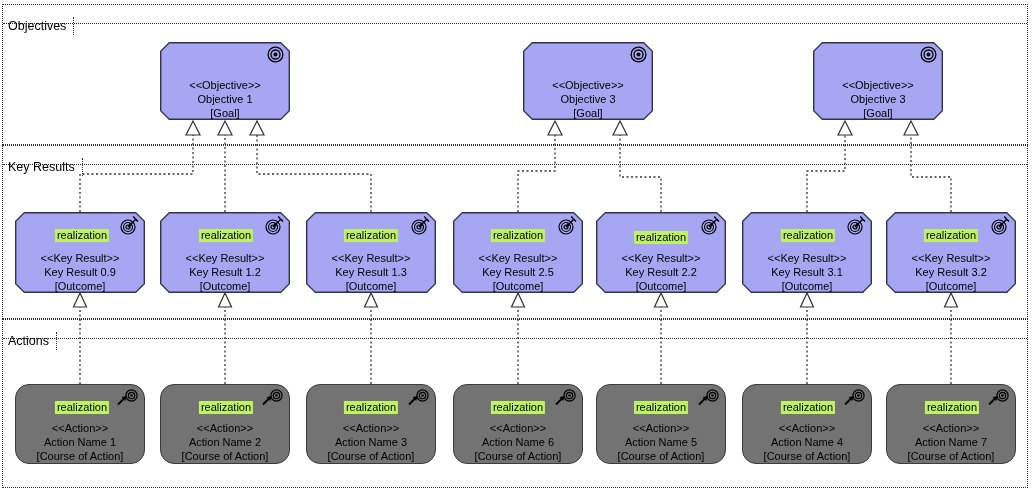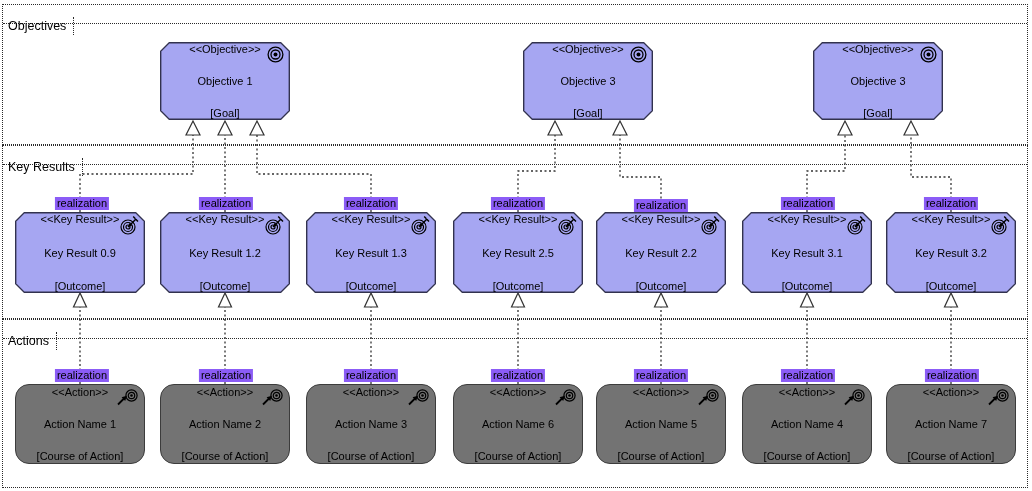--- a/index.html
+++ b/index.html
@@ -15,30 +15,30 @@
     font-size:12.5px;white-space:nowrap;z-index:2;
   }
   .group-sep{position:absolute;top:18px;left:0;right:0;border-top:1.5px dotted #2a2a2a;}
   
   .node{position:absolute;box-sizing:border-box;z-index:3;}
   .octo{clip-path:polygon(9px 0,calc(100% - 9px) 0,100% 9px,100% calc(100% - 9px),calc(100% - 9px) 100%,9px 100%,0 calc(100% - 9px),0 9px);background:#32324e;}
   .octo-fill{position:absolute;inset:1.4px;clip-path:polygon(8px 0,calc(100% - 8px) 0,100% 8px,100% calc(100% - 8px),calc(100% - 8px) 100%,8px 100%,0 calc(100% - 8px),0 8px);background:#a6a6f2;}
   .round{background:#737373;border:1.5px solid #3c3c3c;border-radius:14px;}
   .node-text{
     position:absolute;inset:0;display:flex;flex-direction:column;
-    align-items:center;justify-content:space-between;text-align:center;
+    align-items:center;justify-content:flex-end;text-align:center;
     font-size:11px;line-height:14px;z-index:2;
   }
   .node-icon{position:absolute;top:4px;right:6px;z-index:3;}
   
   .wires{position:absolute;left:0;top:0;z-index:2;pointer-events:none;}
   
   .edge-label{
-    position:absolute;transform:translateX(-50%);background:#8b5cf6;
-    font-size:11px;line-height:13px;padding:0 2px;white-space:nowrap;z-index:4;
+    position:absolute;transform:translateX(-50%);background:#bef264;
+    font-size:11px;line-height:13px;padding:0 2px;white-space:nowrap;z-index:4;margin-top:32px;
   }
 </style>
 </head>
 <body>
 
 <div class="canvas">
 
   <div class="group" style="left:2px;top:4px;width:1026px;height:141px;">
     <div class="group-tab">Objectives</div>
     <div class="group-sep"></div>

